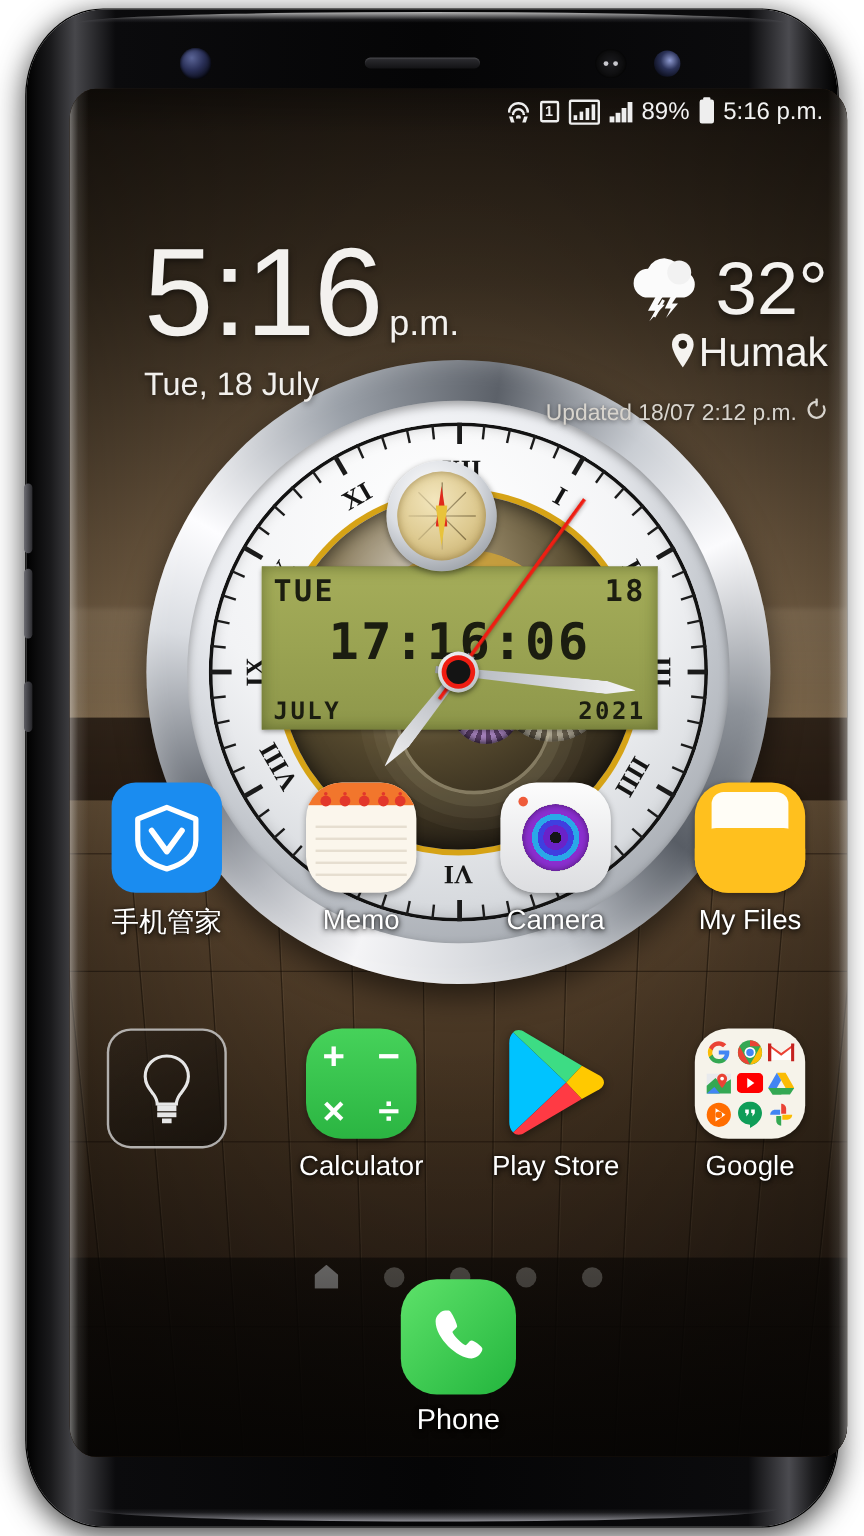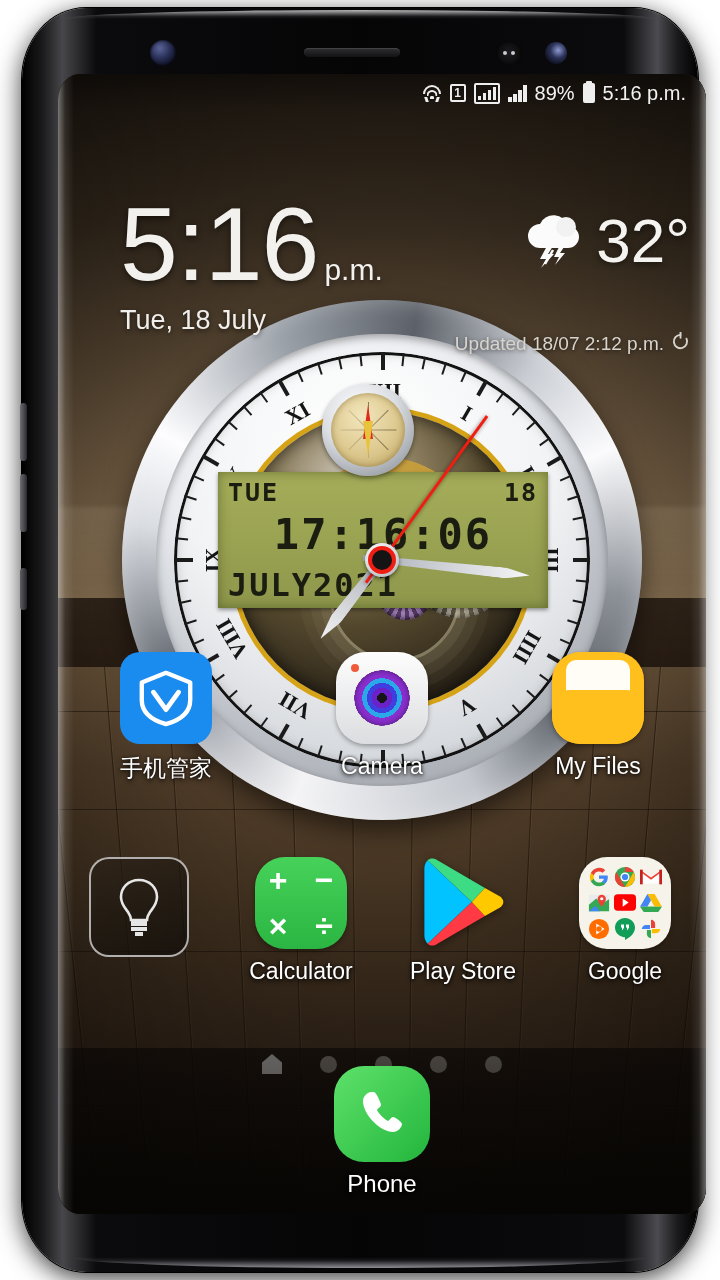--- a/index.html
+++ b/index.html
@@ -203,21 +203,21 @@
   
   #lcd-panel{ position:absolute; left:96px; top:172px; width:330px; height:136px;
     background:linear-gradient(180deg,#a5ad5a 0%,#9aa352 50%,#8e974b 100%);
     box-shadow:inset 0 0 12px rgba(60,70,20,.55), 0 2px 4px rgba(0,0,0,.4);
     font-family:"DejaVu Sans Mono", monospace; color:#1b1d10; }
   #lcd-row-top{ position:absolute; left:10px; right:10px; top:6px;
     display:flex; justify-content:space-between; font-size:25px; letter-spacing:2px; font-weight:700; }
   #lcd-row-mid{ position:absolute; left:0; right:0; top:38px; text-align:center;
     font-size:42px; font-weight:700; letter-spacing:2px; }
   #lcd-row-bot{ position:absolute; left:10px; right:10px; bottom:4px;
-    display:flex; font-size:32px; letter-spacing:2px; font-weight:700; }
+    display:flex; justify-content:space-between; font-size:20px; letter-spacing:2px; font-weight:700; }
 
   
   #compass-subdial{ position:absolute; left:200px; top:84px; width:92px; height:92px;
     border-radius:50%;
     background:radial-gradient(circle at 40% 30%,#ffffff,#dadde2 45%,#9ea3aa 80%,#6f747b 100%);
     box-shadow:0 2px 5px rgba(0,0,0,.45); }
   #compass-subdial .face{ position:absolute; inset:9px; border-radius:50%;
     background:radial-gradient(circle at 42% 32%,#f3e6bd,#ddc98f 55%,#bfa564 100%);
     box-shadow:inset 0 0 7px rgba(120,95,40,.6); }
   #compass-subdial .star{ position:absolute; left:50%; top:50%; width:1px; height:56px;
@@ -441,20 +441,29 @@
           <span>
             <svg width="64" height="58" viewBox="0 0 64 58">
               <path d="M46 16a11 11 0 0 1 0 22H18a12 12 0 0 1 0-24 15 15 0 0 1 28 2z" fill="#fbfbfb"></path>
               <circle cx="44" cy="17" r="10" fill="#f2f2f2"></circle>
               <path d="M25 36l-7 13h6l-5 9 13-14h-6l5-8z" fill="#fbfbfb"></path>
               <path d="M37 37l-5 10h5l-4 8 10-12h-5l4-6z" fill="#fbfbfb"></path>
               <path d="M31 40l-8 14" stroke="#fbfbfb" stroke-width="2.5" fill="none"></path>
             </svg>
           </span>
           <span id="weather-temp">32°</span>
+        </div>
+        <div id="weather-city-row">
+          <span>
+            <svg width="22" height="30" viewBox="0 0 22 30">
+              <path d="M11 1C6 1 2 5 2 10c0 7 9 19 9 19s9-12 9-19c0-5-4-9-9-9z" fill="#f5f3f0"></path>
+              <circle cx="11" cy="10" r="3.6" fill="#2a2118"></circle>
+            </svg>
+          </span>
+          <span id="weather-city">Humak</span>
         </div>
       </div>
 
       <div id="weather-updated-row">
         <span>Updated 18/07 2:12 p.m.</span>
         <span>
           <svg width="19" height="19" viewBox="0 0 20 20">
             <path d="M10 3a7 7 0 1 0 6.3 4" stroke="#d8d4cd" stroke-width="2" fill="none" stroke-linecap="round"></path>
             <path d="M10 0.5v5.5" stroke="#d8d4cd" stroke-width="2" stroke-linecap="round"></path>
           </svg>
@@ -583,20 +592,36 @@
       <div class="app-cell">
         <div class="app-icon" id="icon-security">
           <svg viewBox="0 0 64 64">
             <path d="M32 6 L57 16 V34c0 13-11 21-25 25C18 55 7 47 7 34V16z" fill="none" stroke="#ffffff" stroke-width="4.5" stroke-linejoin="round"></path>
             <path d="M19 26 L32 44 L45 26" fill="none" stroke="#ffffff" stroke-width="5" stroke-linecap="round" stroke-linejoin="round"></path>
           </svg>
         </div>
         <div class="app-label">手机管家</div>
       </div>
 
+      <div class="app-cell">
+        <div class="app-icon" id="icon-memo">
+          <div class="top"></div>
+          <div class="ring" style="left:12px"></div>
+          <div class="ring" style="left:28px"></div>
+          <div class="ring" style="left:44px"></div>
+          <div class="ring" style="left:60px"></div>
+          <div class="ring" style="left:74px"></div>
+          <div class="line" style="top:36px"></div>
+            <div class="line" style="top:46px"></div>
+          <div class="line" style="top:56px"></div>
+            <div class="line" style="top:66px"></div>
+          <div class="line" style="top:76px"></div>
+        </div>
+        <div class="app-label">Memo</div>
+      </div>
 
       <div class="app-cell">
         <div class="app-icon" id="icon-camera">
           <div class="led"></div>
             <div class="lens"></div>
         </div>
         <div class="app-label">Camera</div>
       </div>
 
       <div class="app-cell">

